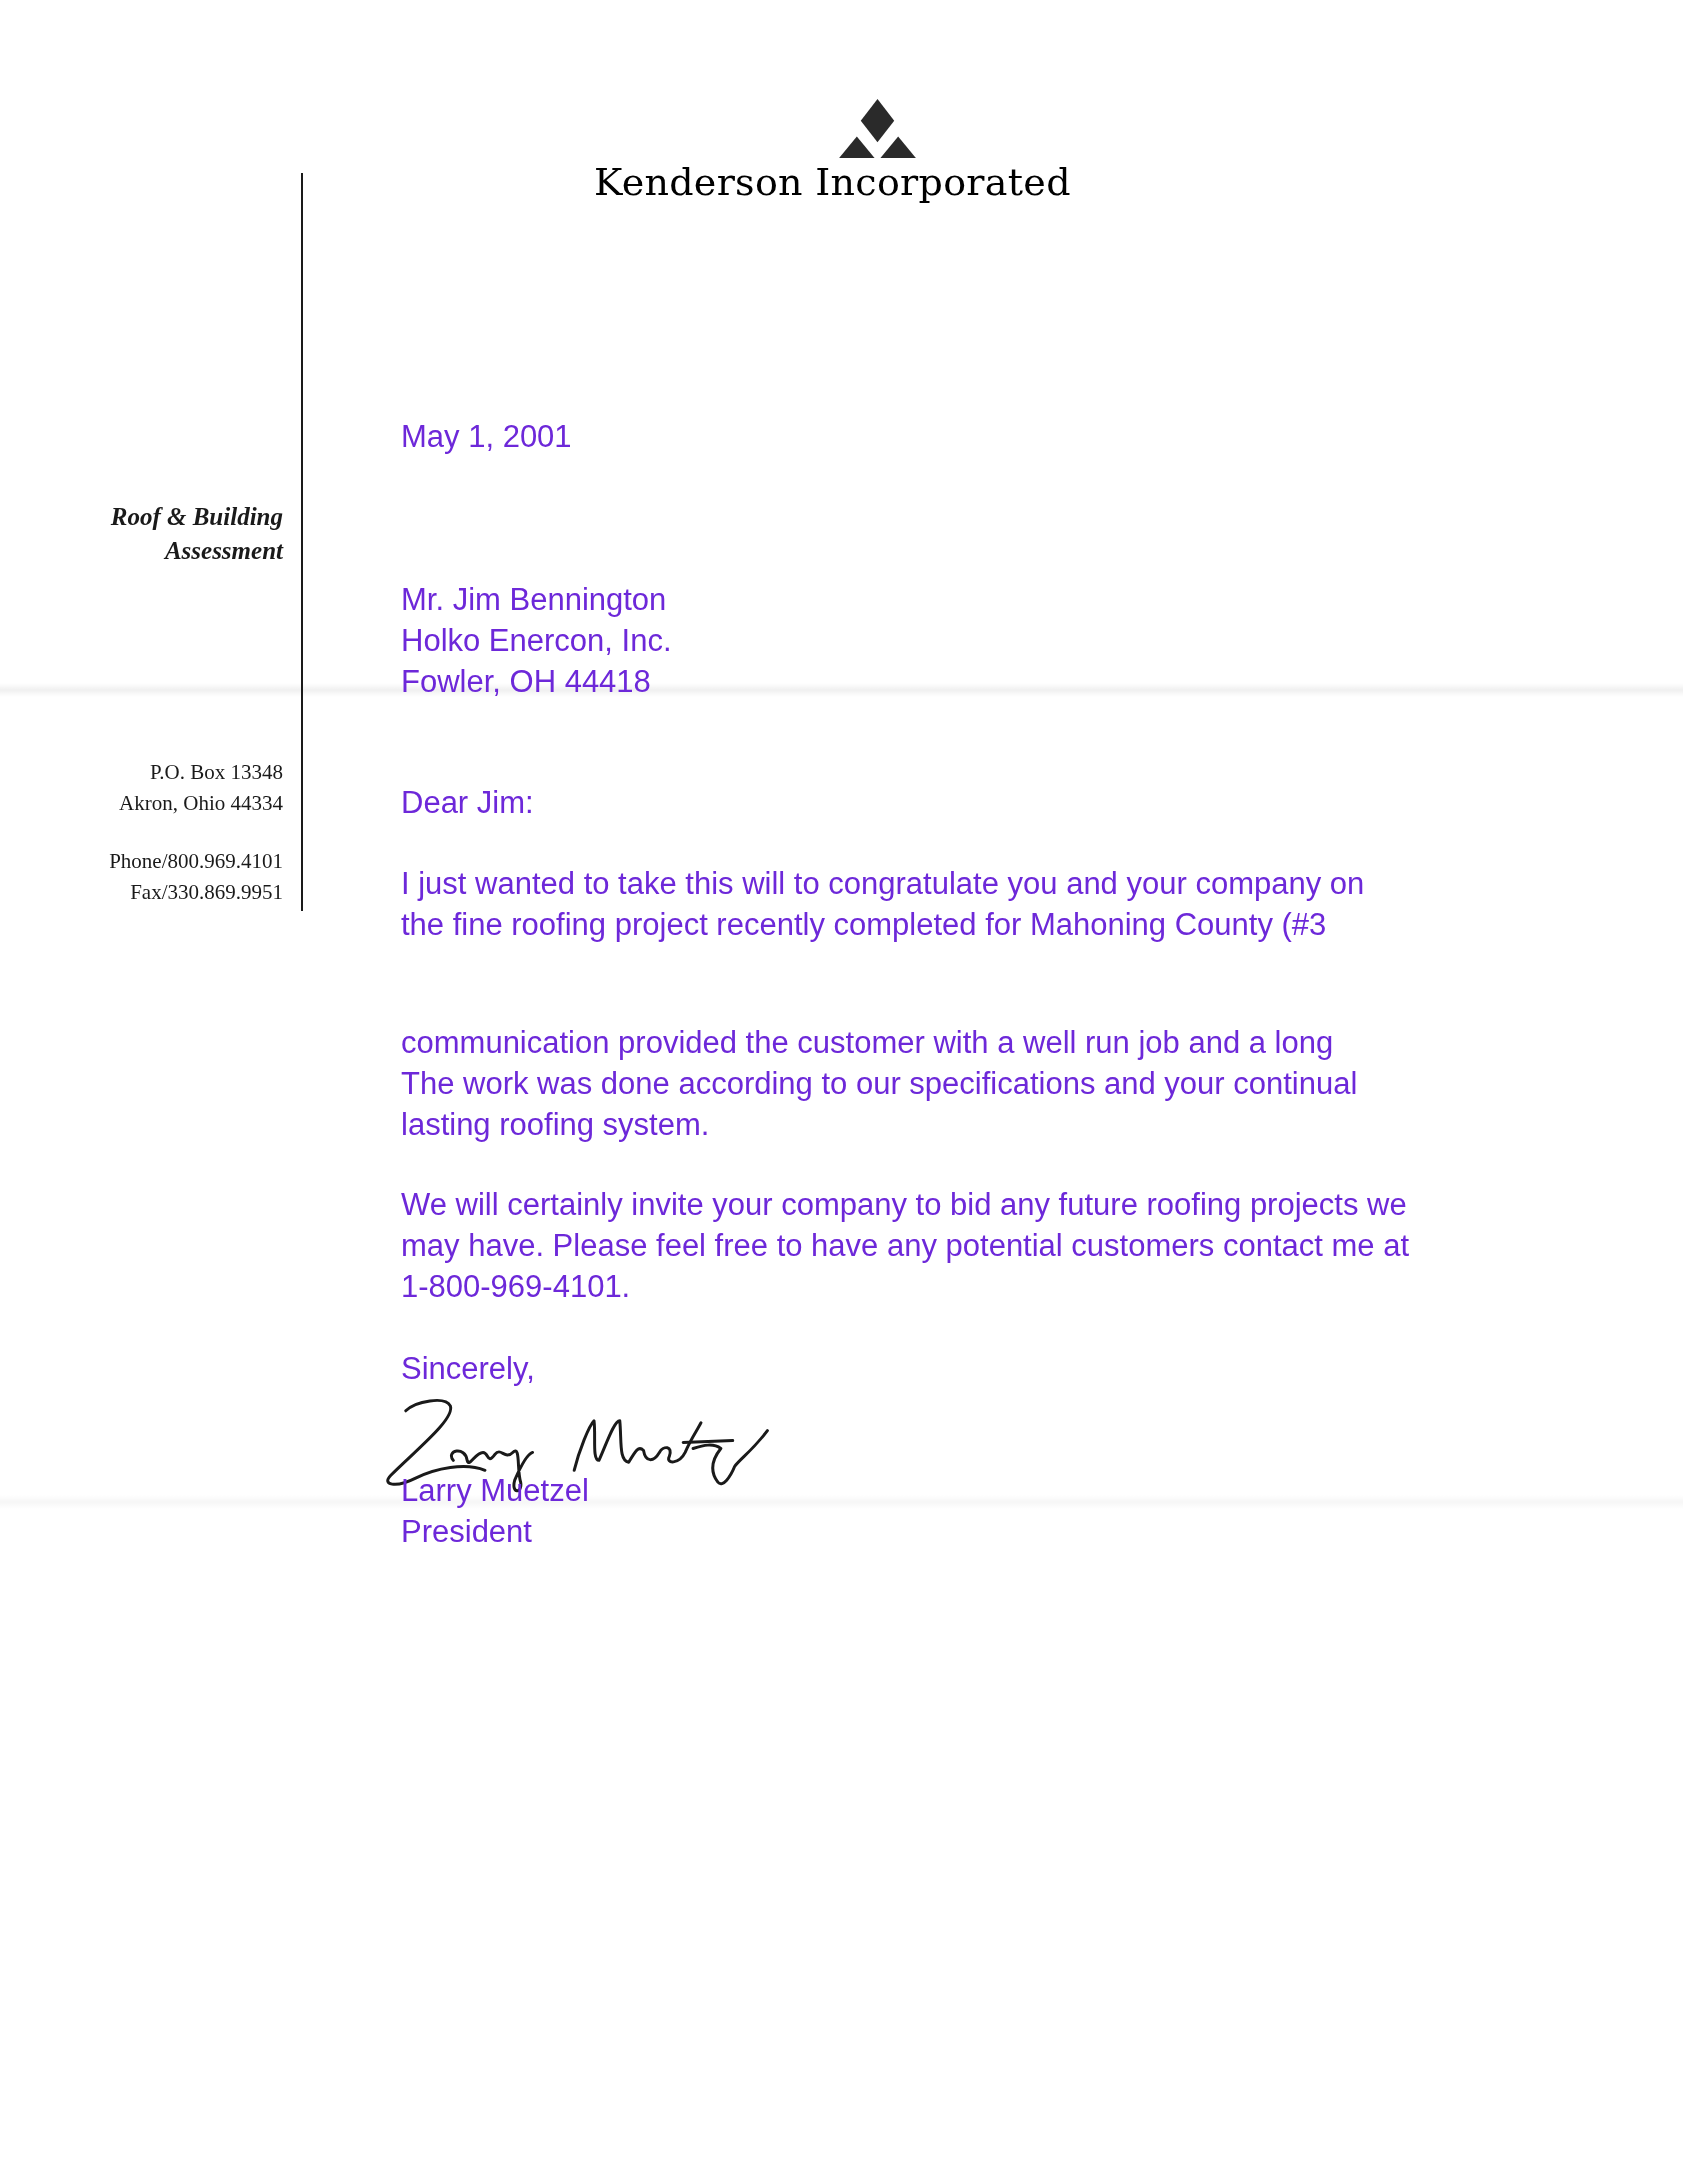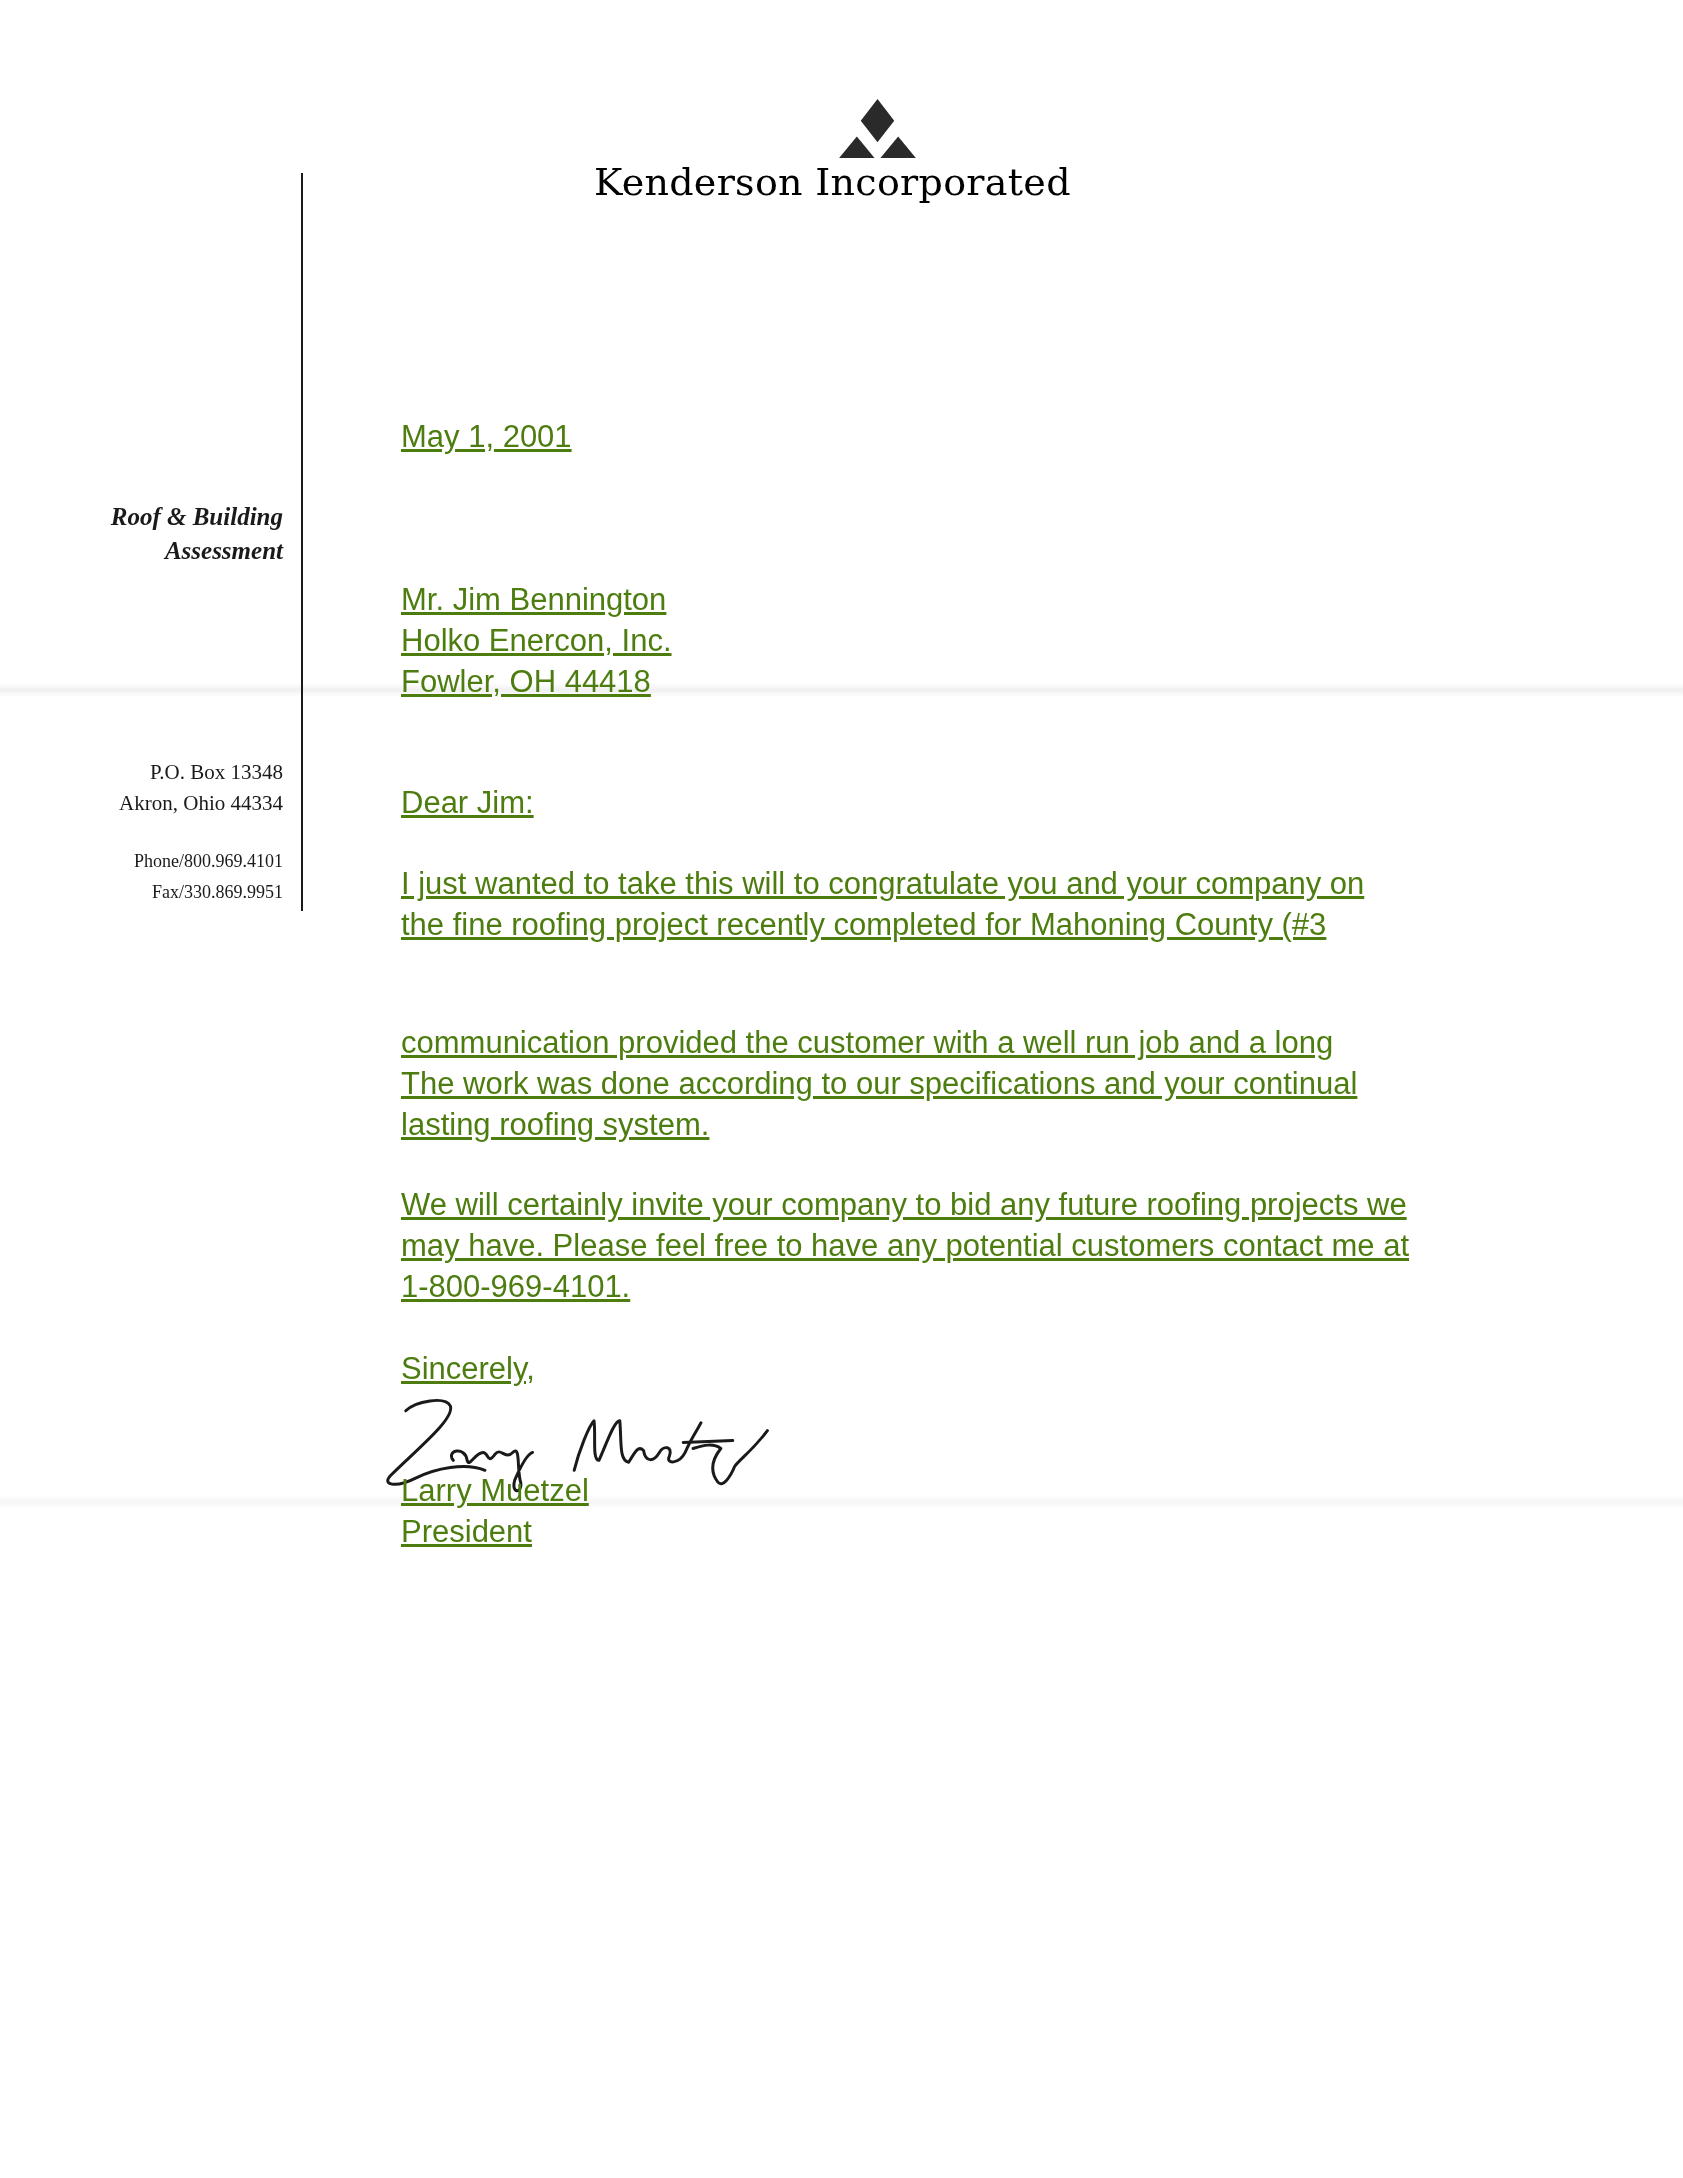--- a/index.html
+++ b/index.html
@@ -26,25 +26,25 @@
       position: absolute; left: 301px; top: 173px; width: 2px; height: 738px;
       background: #1a1a1a;
     }
     .sidebar {
       position: absolute; left: 40px; width: 243px; text-align: right;
       font-family: "Liberation Serif", "DejaVu Serif", serif;
       color: #1a1a1a;
     }
     .tagline { top: 500px; font-style: italic; font-size: 25px; line-height: 34px; font-weight: bold; }
     .address { top: 757px; font-size: 21px; line-height: 31px; }
-    .contact { top: 851px; font-size: 18px; line-height: 31px; }
+    .contact { top: 851px; font-size: 21px; line-height: 31px; }
     .body-text {
       position: absolute; left: 401px; width: 1188px;
       font-family: "Liberation Sans", "DejaVu Sans", sans-serif;
-      font-size: 31px; line-height: 41px; color: #4d7c0f; text-decoration: underline;
+      font-size: 31px; line-height: 41px; color: #6d28d9;
     }
     .date { top: 416px; }
     .recipient { top: 579px; }
     .salutation { top: 782px; }
     .para1 { top: 863px; }
     .para2 { top: 1022px; }
     .para3 { top: 1184px; }
     .closing { top: 1348px; }
     .signature {
       position: absolute; left: 376px; top: 1391px; width: 436px; height: 109px;

